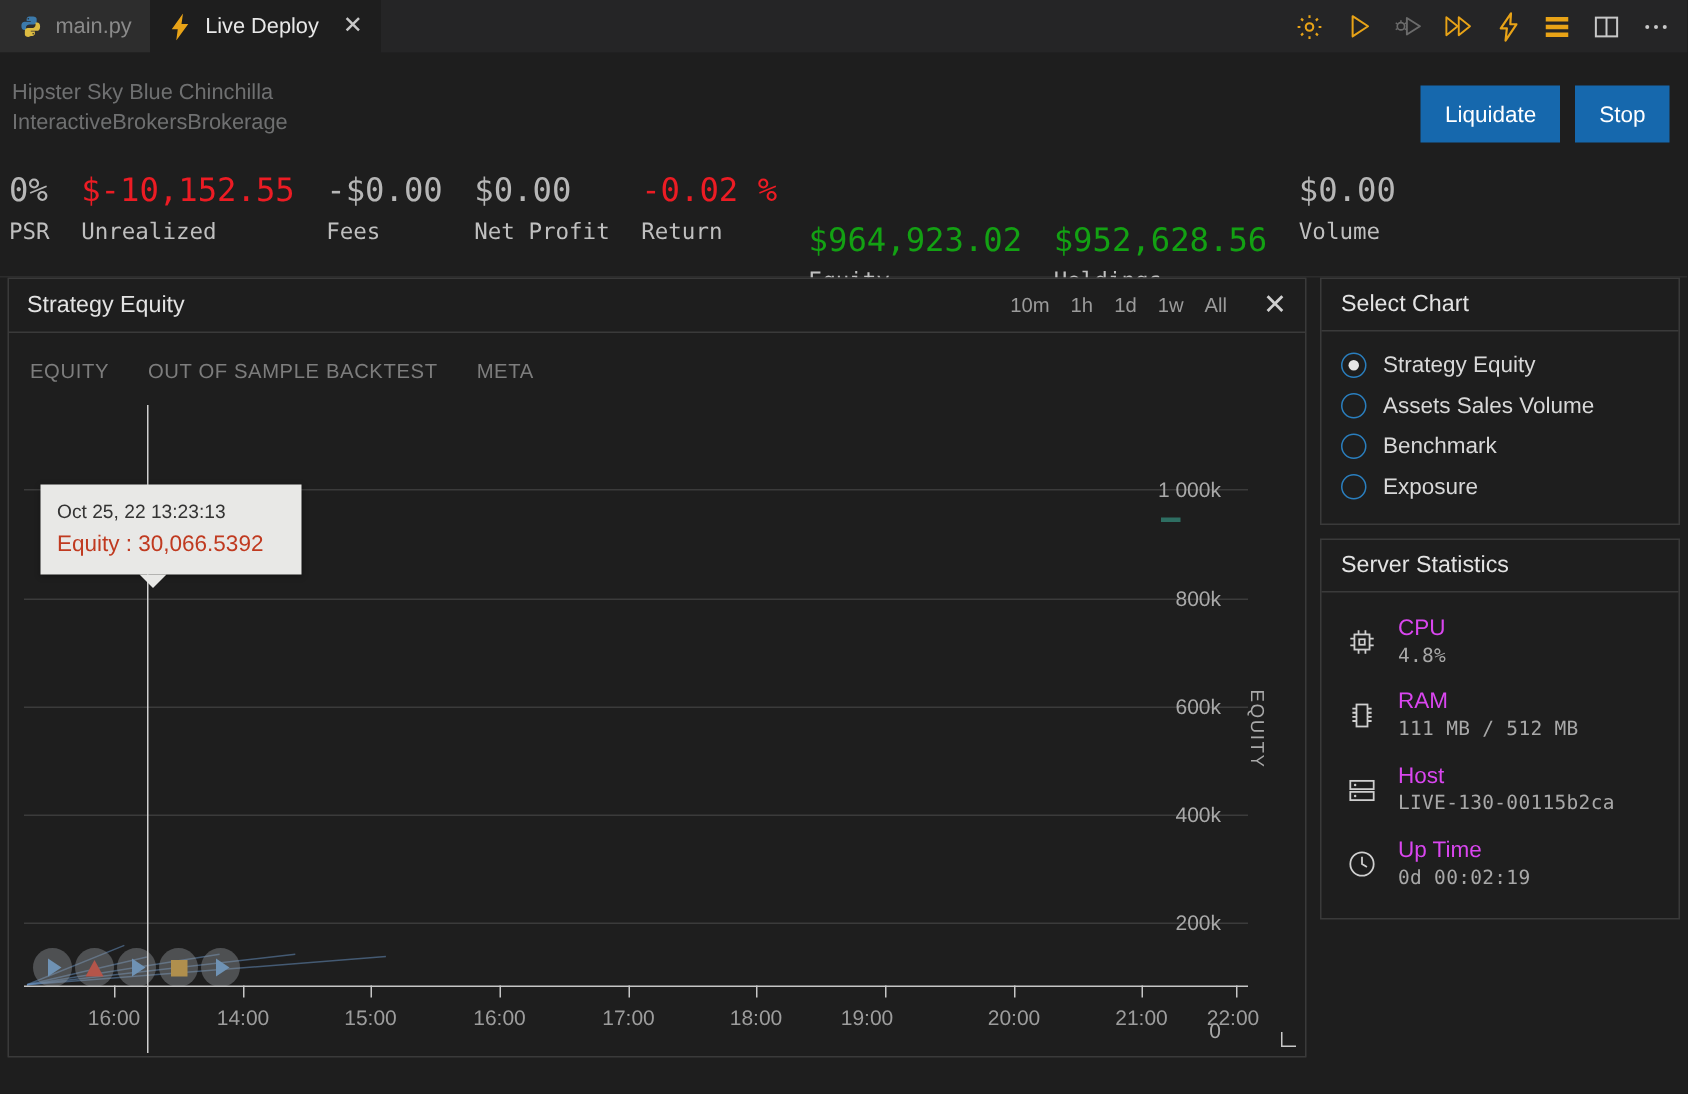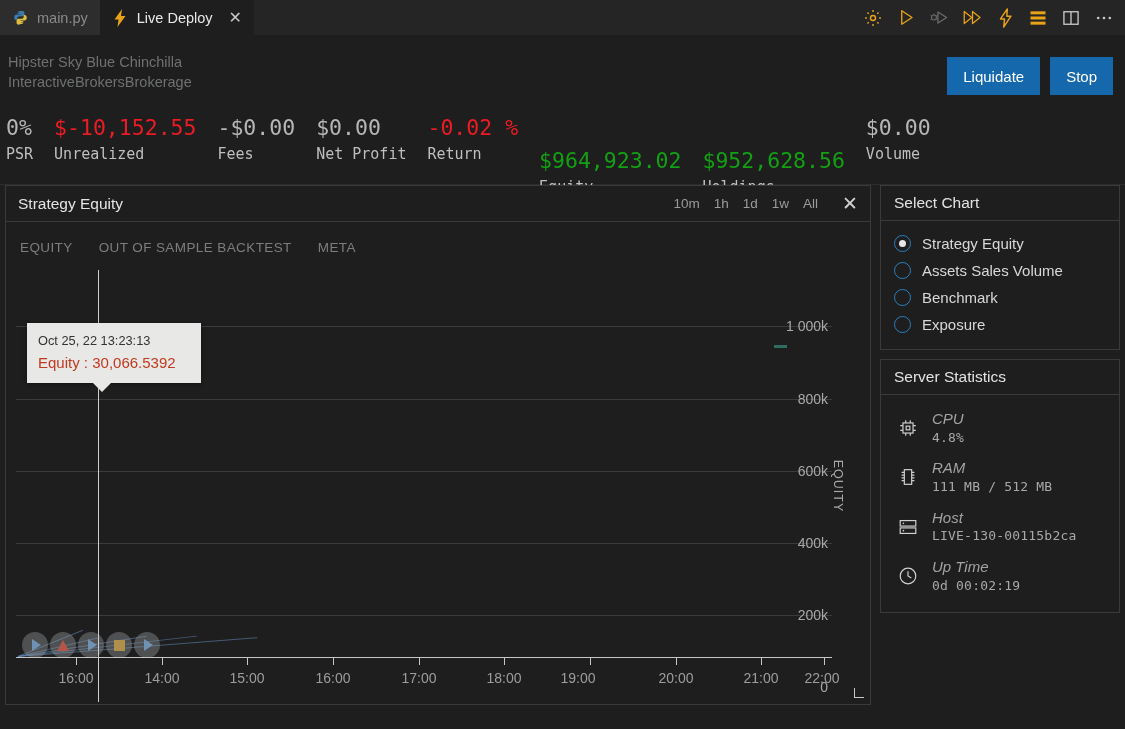--- a/index.html
+++ b/index.html
@@ -84,21 +84,21 @@
   .range span { font-size: 13.5px; color: #9b9b9b; cursor: pointer; }
   .range .closex { font-size: 19px; color: #d0d0d0; margin-left: 10px; line-height: 1; }
 
   .chart-tabs { display: flex; gap: 26px; padding: 18px 14px 0 14px; height: 48px; }
   .chart-tabs span { font-size: 13.5px; color: #7d7d7d; letter-spacing: .4px; cursor: pointer; }
 
   .plot { position: relative; height: 432px; }
 
   .gridline { position: absolute; left: 10px; right: 38px; height: 1px; background: #3b3b3b; }
   .ylab {
-    position: absolute; right: 42px; font-size: 14px; color: #a9a9a9;
+    position: absolute; right: 56px; font-size: 14px; color: #a9a9a9;
     transform: translateY(-50%); white-space: nowrap;
   }
   .yaxis-title {
     position: absolute; right: 5px; top: 50%;
     transform: translateY(-50%) rotate(90deg); transform-origin: center;
     font-size: 12.5px; color: #a9a9a9; letter-spacing: 1px;
   }
   .crosshair { position: absolute; top: 0; bottom: 0; width: 1px; background: #cfcfcf; }
   .teal-dash { position: absolute; width: 13px; height: 3px; background: #2e6e62; }
 
@@ -149,21 +149,21 @@
   .radio {
     width: 17px; height: 17px; border-radius: 50%;
     border: 1.6px solid #2a7fbf; flex: none;
     display: flex; align-items: center; justify-content: center;
   }
   .radio .dot { width: 7px; height: 7px; border-radius: 50%; background: #e6e6e6; }
   .radio-row span.lbl2 { font-size: 15px; color: #d8d8d8; }
 
   .stat-row { display: flex; align-items: center; gap: 12px; padding: 6px 0 7px 2px; }
   .stat-row .ico { width: 24px; height: 24px; flex: none; display:flex;align-items:center;justify-content:center; }
-  .stat-row .txt .t1 { font-size: 15px; color: #a3a3a3; line-height: 1.25; font-style: italic; }
+  .stat-row .txt .t1 { font-size: 15px; color: #d946ef; line-height: 1.25; }
   .stat-row .txt .t2 { font-size: 13px; color: #a8a8a8; font-family: "DejaVu Sans Mono", monospace; line-height: 1.35; letter-spacing: .2px; }
 
   .footer { height: 16px; background: #1e1e1e; }
 </style>
 </head>
 <body>
 
 <div class="app">
 
   <div class="tabbar">

